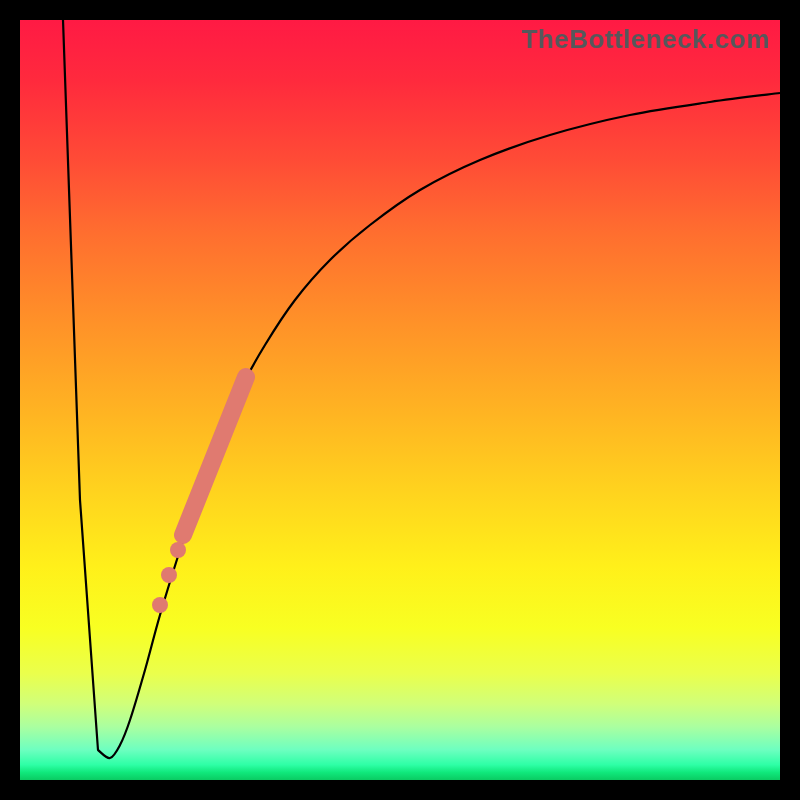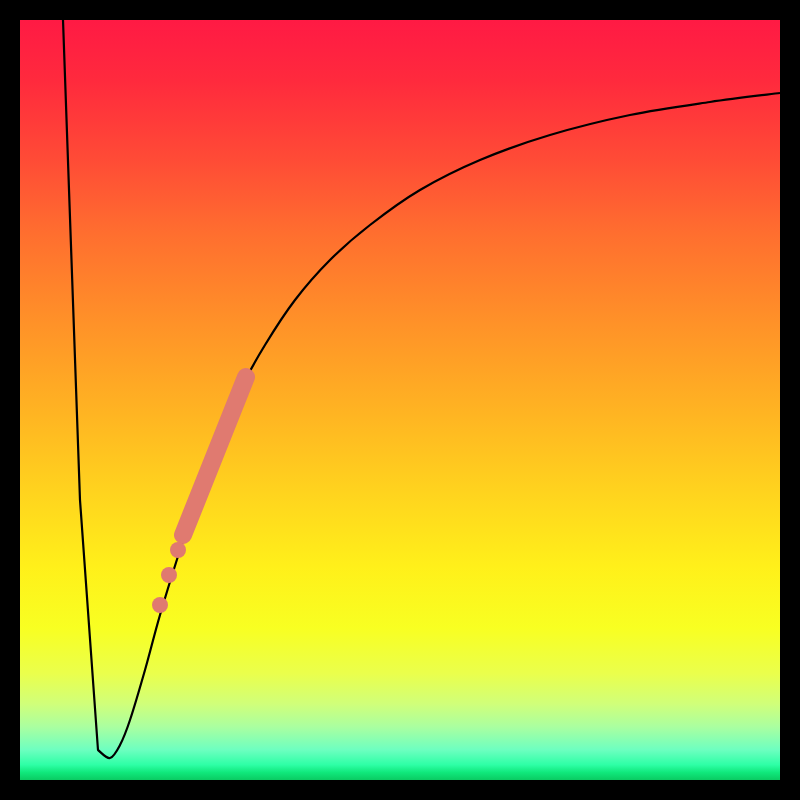--- a/index.html
+++ b/index.html
@@ -70,20 +70,21 @@
   }
   .dot {
     fill: #e07a70;
   }
 </style>
 </head>
 <body>
 
 <div class="chart-container">
   <div class="plot-area">
+    <div class="watermark">TheBottleneck.com</div>
     <svg class="curve-layer" viewBox="0 0 760 760">
       <path id="curve" class="curve-path" d="M 43 0 L 60 480 L 78 730 C 80 731.3333333333334, 86.33333333333333 738.8333333333334, 90 738 C 93.66666666666667 737.1666666666666, 96.66666666666667 731.3333333333334, 100 725 C 103.33333333333333 718.6666666666666, 105.83333333333333 712.5, 110 700 C 114.16666666666667 687.5, 120 667.5, 125 650 C 130 632.5, 134.16666666666666 615, 140 595 C 145.83333333333334 575, 153.33333333333334 550.8333333333334, 160 530 C 166.66666666666666 509.1666666666667, 173.33333333333334 489.1666666666667, 180 470 C 186.66666666666666 450.8333333333333, 193.33333333333334 431.6666666666667, 200 415 C 206.66666666666666 398.3333333333333, 212.5 385, 220 370 C 227.5 355, 235.83333333333334 340, 245 325 C 254.16666666666666 310, 264.1666666666667 294.1666666666667, 275 280 C 285.8333333333333 265.8333333333333, 297.5 252.5, 310 240 C 322.5 227.5, 335 216.66666666666666, 350 205 C 365 193.33333333333334, 381.6666666666667 180.83333333333334, 400 170 C 418.3333333333333 159.16666666666666, 438.3333333333333 149.16666666666666, 460 140 C 481.6666666666667 130.83333333333334, 505 122.5, 530 115 C 555 107.5, 583.3333333333334 100.5, 610 95 C 636.6666666666666 89.5, 665 85.66666666666667, 690 82 C 715 78.33333333333333, 748.3333333333334 74.5, 760 73"></path>
       <rect id="pill" class="thick-pill" x="-9" y="-9" width="188.09703113223347" height="18" rx="9" transform="translate(163 515) rotate(-68.26114046643323)"></rect>
       <g id="dots">
           <circle cx="158" cy="530" r="8" class="dot"></circle>
           <circle cx="149" cy="555" r="8" class="dot"></circle>
           <circle cx="140" cy="585" r="8" class="dot"></circle>
         </g>
     </svg>
   </div>

